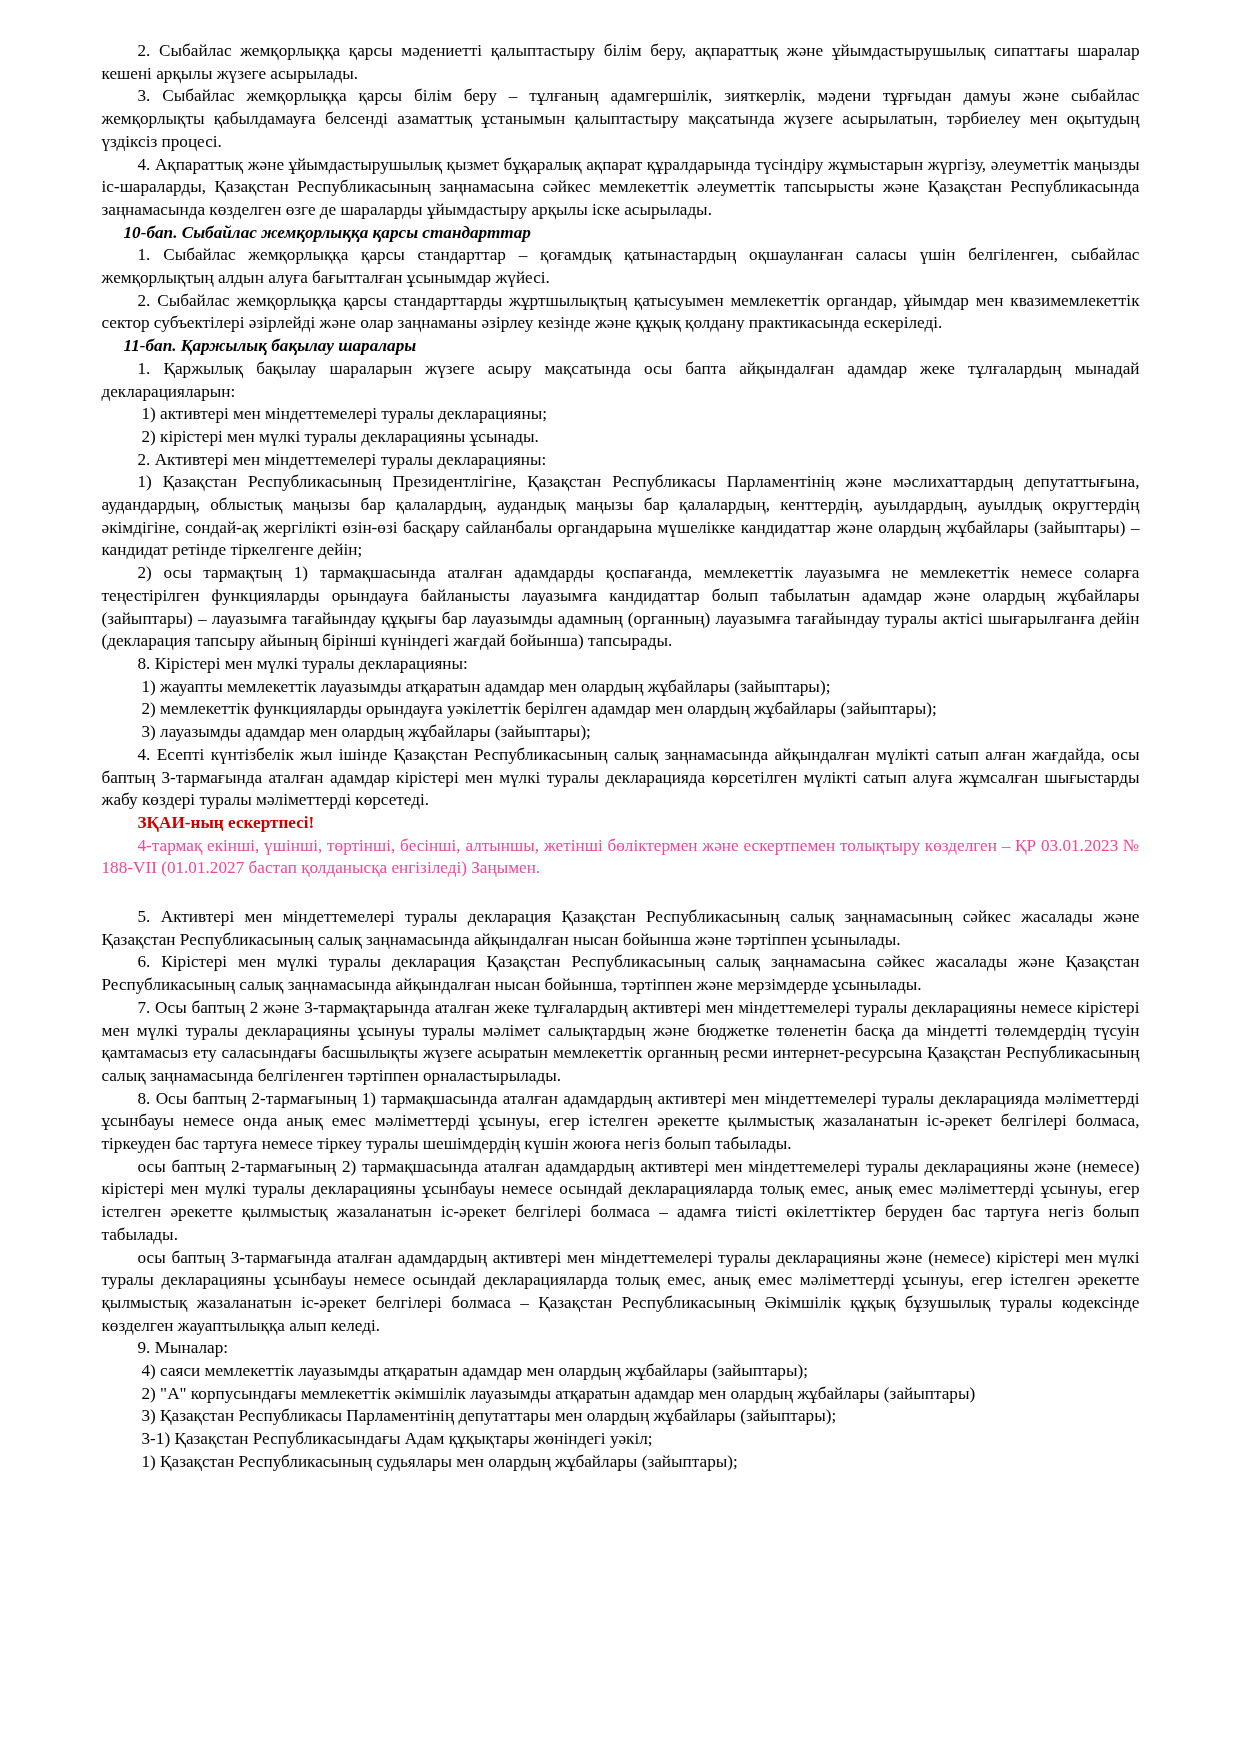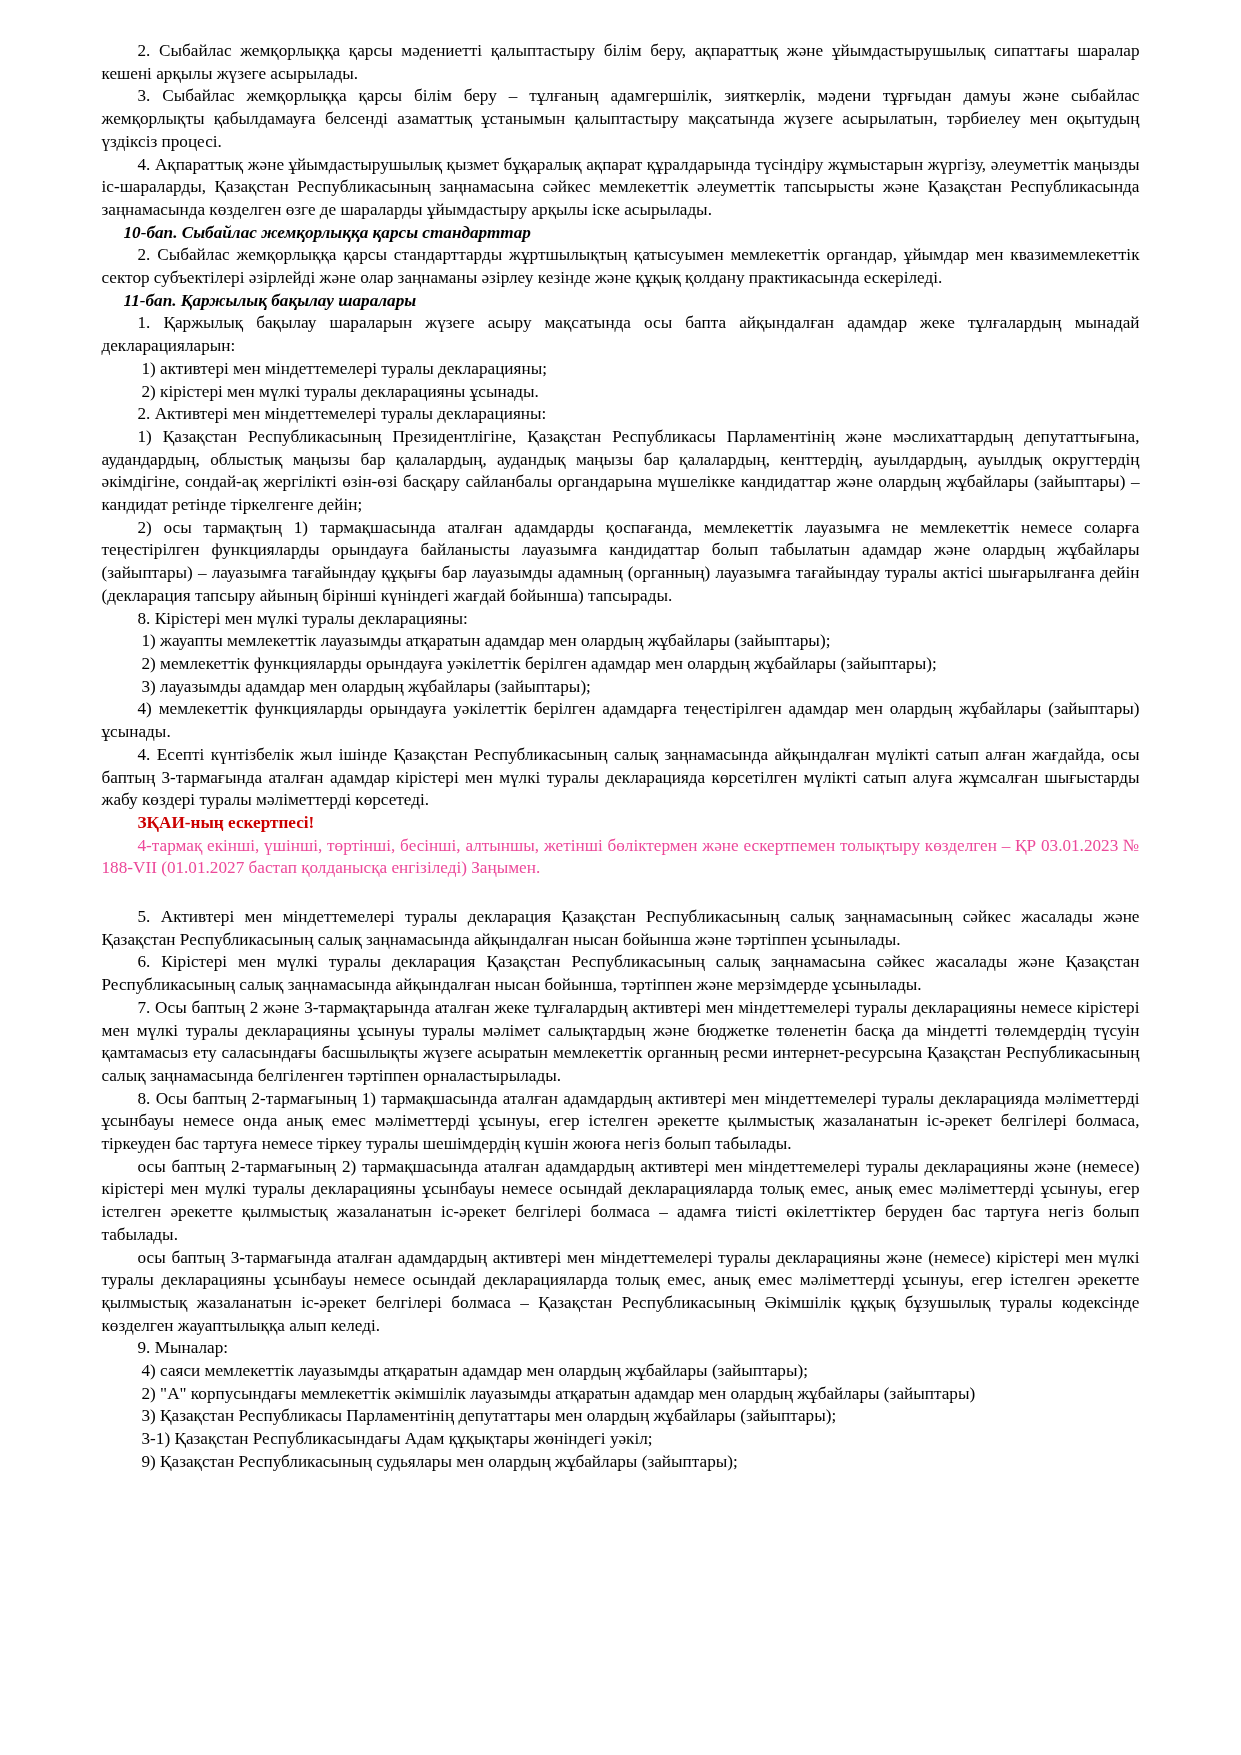--- a/index.html
+++ b/index.html
@@ -54,43 +54,43 @@
 </style>
 </head>
 <body>
 
 <div class="page">
   <div class="doc-body" id="doc-body">
       <p>2. Сыбайлас жемқорлыққа қарсы мәдениетті қалыптастыру білім беру, ақпараттық және ұйымдастырушылық сипаттағы шаралар кешені арқылы жүзеге асырылады.</p>
       <p>3. Сыбайлас жемқорлыққа қарсы білім беру – тұлғаның адамгершілік, зияткерлік, мәдени тұрғыдан дамуы және сыбайлас жемқорлықты қабылдамауға белсенді азаматтық ұстанымын қалыптастыру мақсатында жүзеге асырылатын, тәрбиелеу мен оқытудың үздіксіз процесі.</p>
       <p>4. Ақпараттық және ұйымдастырушылық қызмет бұқаралық ақпарат құралдарында түсіндіру жұмыстарын жүргізу, әлеуметтік маңызды іс-шараларды, Қазақстан Республикасының заңнамасына сәйкес мемлекеттік әлеуметтік тапсырысты және Қазақстан Республикасында заңнамасында көзделген өзге де шараларды ұйымдастыру арқылы іске асырылады.</p>
       <p class="heading">10-бап. Сыбайлас жемқорлыққа қарсы стандарттар</p>
+      <p>1. Сыбайлас жемқорлыққа қарсы стандарттар – қоғамдық қатынастардың оқшауланған саласы үшін белгіленген, сыбайлас жемқорлықтың алдын алуға бағытталған ұсынымдар жүйесі.</p>
       <p>2. Сыбайлас жемқорлыққа қарсы стандарттарды жұртшылықтың қатысуымен мемлекеттік органдар, ұйымдар мен квазимемлекеттік сектор субъектілері әзірлейді және олар заңнаманы әзірлеу кезінде және құқық қолдану практикасында ескеріледі.</p>
       <p class="heading">11-бап. Қаржылық бақылау шаралары</p>
       <p>1. Қаржылық бақылау шараларын жүзеге асыру мақсатында осы бапта айқындалған адамдар жеке тұлғалардың мынадай декларацияларын:</p>
       <p class="sub">1) активтері мен міндеттемелері туралы декларацияны;</p>
       <p class="sub">2) кірістері мен мүлкі туралы декларацияны ұсынады.</p>
       <p>2. Активтері мен міндеттемелері туралы декларацияны:</p>
       <p>1) Қазақстан Республикасының Президентлігіне, Қазақстан Республикасы Парламентінің және мәслихаттардың депутаттығына, аудандардың, облыстық маңызы бар қалалардың, аудандық маңызы бар қалалардың, кенттердің, ауылдардың, ауылдық округтердің әкімдігіне, сондай-ақ жергілікті өзін-өзі басқару сайланбалы органдарына мүшелікке кандидаттар және олардың жұбайлары (зайыптары) – кандидат ретінде тіркелгенге дейін;</p>
       <p>2) осы тармақтың 1) тармақшасында аталған адамдарды қоспағанда, мемлекеттік лауазымға не мемлекеттік немесе соларға теңестірілген функцияларды орындауға байланысты лауазымға кандидаттар болып табылатын адамдар және олардың жұбайлары (зайыптары) – лауазымға тағайындау құқығы бар лауазымды адамның (органның) лауазымға тағайындау туралы актісі шығарылғанға дейін (декларация тапсыру айының бірінші күніндегі жағдай бойынша) тапсырады.</p>
       <p>8. Кірістері мен мүлкі туралы декларацияны:</p>
       <p class="sub">1) жауапты мемлекеттік лауазымды атқаратын адамдар мен олардың жұбайлары (зайыптары);</p>
       <p class="sub">2) мемлекеттік функцияларды орындауға уәкілеттік берілген адамдар мен олардың жұбайлары (зайыптары);</p>
       <p class="sub">3) лауазымды адамдар мен олардың жұбайлары (зайыптары);</p>
-      <p>4) мемлекеттік функцияларды орындауға уәкілеттік берілген адамдарға теңестірілген адамдар мен олардың жұбайлары (зайыптары) ұсынады.</p>
       <p>4. Есепті күнтізбелік жыл ішінде Қазақстан Республикасының салық заңнамасында айқындалған мүлікті сатып алған жағдайда, осы баптың 3-тармағында аталған адамдар кірістері мен мүлкі туралы декларацияда көрсетілген мүлікті сатып алуға жұмсалған шығыстарды жабу көздері туралы мәліметтерді көрсетеді.</p>
       <p class="note">ЗҚАИ-ның ескертпесі!</p>
       <p class="note-body">4-тармақ екінші, үшінші, төртінші, бесінші, алтыншы, жетінші бөліктермен және ескертпемен толықтыру көзделген – ҚР 03.01.2023 № 188-VII (01.01.2027 бастап қолданысқа енгізіледі) Заңымен.</p>
       <div class="spacer"></div>
       <p>5. Активтері мен міндеттемелері туралы декларация Қазақстан Республикасының салық заңнамасының сәйкес жасалады және Қазақстан Республикасының салық заңнамасында айқындалған нысан бойынша және тәртіппен ұсынылады.</p>
       <p>6. Кірістері мен мүлкі туралы декларация Қазақстан Республикасының салық заңнамасына сәйкес жасалады және Қазақстан Республикасының салық заңнамасында айқындалған нысан бойынша, тәртіппен және мерзімдерде ұсынылады.</p>
       <p>7. Осы баптың 2 және 3-тармақтарында аталған жеке тұлғалардың активтері мен міндеттемелері туралы декларацияны немесе кірістері мен мүлкі туралы декларацияны ұсынуы туралы мәлімет салықтардың және бюджетке төленетін басқа да міндетті төлемдердің түсуін қамтамасыз ету саласындағы басшылықты жүзеге асыратын мемлекеттік органның ресми интернет-ресурсына Қазақстан Республикасының салық заңнамасында белгіленген тәртіппен орналастырылады.</p>
       <p>8. Осы баптың 2-тармағының 1) тармақшасында аталған адамдардың активтері мен міндеттемелері туралы декларацияда мәліметтерді ұсынбауы немесе онда анық емес мәліметтерді ұсынуы, егер істелген әрекетте қылмыстық жазаланатын іс-әрекет белгілері болмаса, тіркеуден бас тартуға немесе тіркеу туралы шешімдердің күшін жоюға негіз болып табылады.</p>
       <p>осы баптың 2-тармағының 2) тармақшасында аталған адамдардың активтері мен міндеттемелері туралы декларацияны және (немесе) кірістері мен мүлкі туралы декларацияны ұсынбауы немесе осындай декларацияларда толық емес, анық емес мәліметтерді ұсынуы, егер істелген әрекетте қылмыстық жазаланатын іс-әрекет белгілері болмаса – адамға тиісті өкілеттіктер беруден бас тартуға негіз болып табылады.</p>
       <p>осы баптың 3-тармағында аталған адамдардың активтері мен міндеттемелері туралы декларацияны және (немесе) кірістері мен мүлкі туралы декларацияны ұсынбауы немесе осындай декларацияларда толық емес, анық емес мәліметтерді ұсынуы, егер істелген әрекетте қылмыстық жазаланатын іс-әрекет белгілері болмаса – Қазақстан Республикасының Әкімшілік құқық бұзушылық туралы кодексінде көзделген жауаптылыққа алып келеді.</p>
       <p>9. Мыналар:</p>
       <p class="sub">4) саяси мемлекеттік лауазымды атқаратын адамдар мен олардың жұбайлары (зайыптары);</p>
       <p class="sub">2) "А" корпусындағы мемлекеттік әкімшілік лауазымды атқаратын адамдар мен олардың жұбайлары (зайыптары)</p>
       <p class="sub">3) Қазақстан Республикасы Парламентінің депутаттары мен олардың жұбайлары (зайыптары);</p>
       <p class="sub">3-1) Қазақстан Республикасындағы Адам құқықтары жөніндегі уәкіл;</p>
-      <p class="sub">9) Қазақстан Республикасының судьялары мен олардың жұбайлары (зайыптары);</p>
+      <p class="sub">1) Қазақстан Республикасының судьялары мен олардың жұбайлары (зайыптары);</p>
     </div>
 </div>
 
 </body></html>

